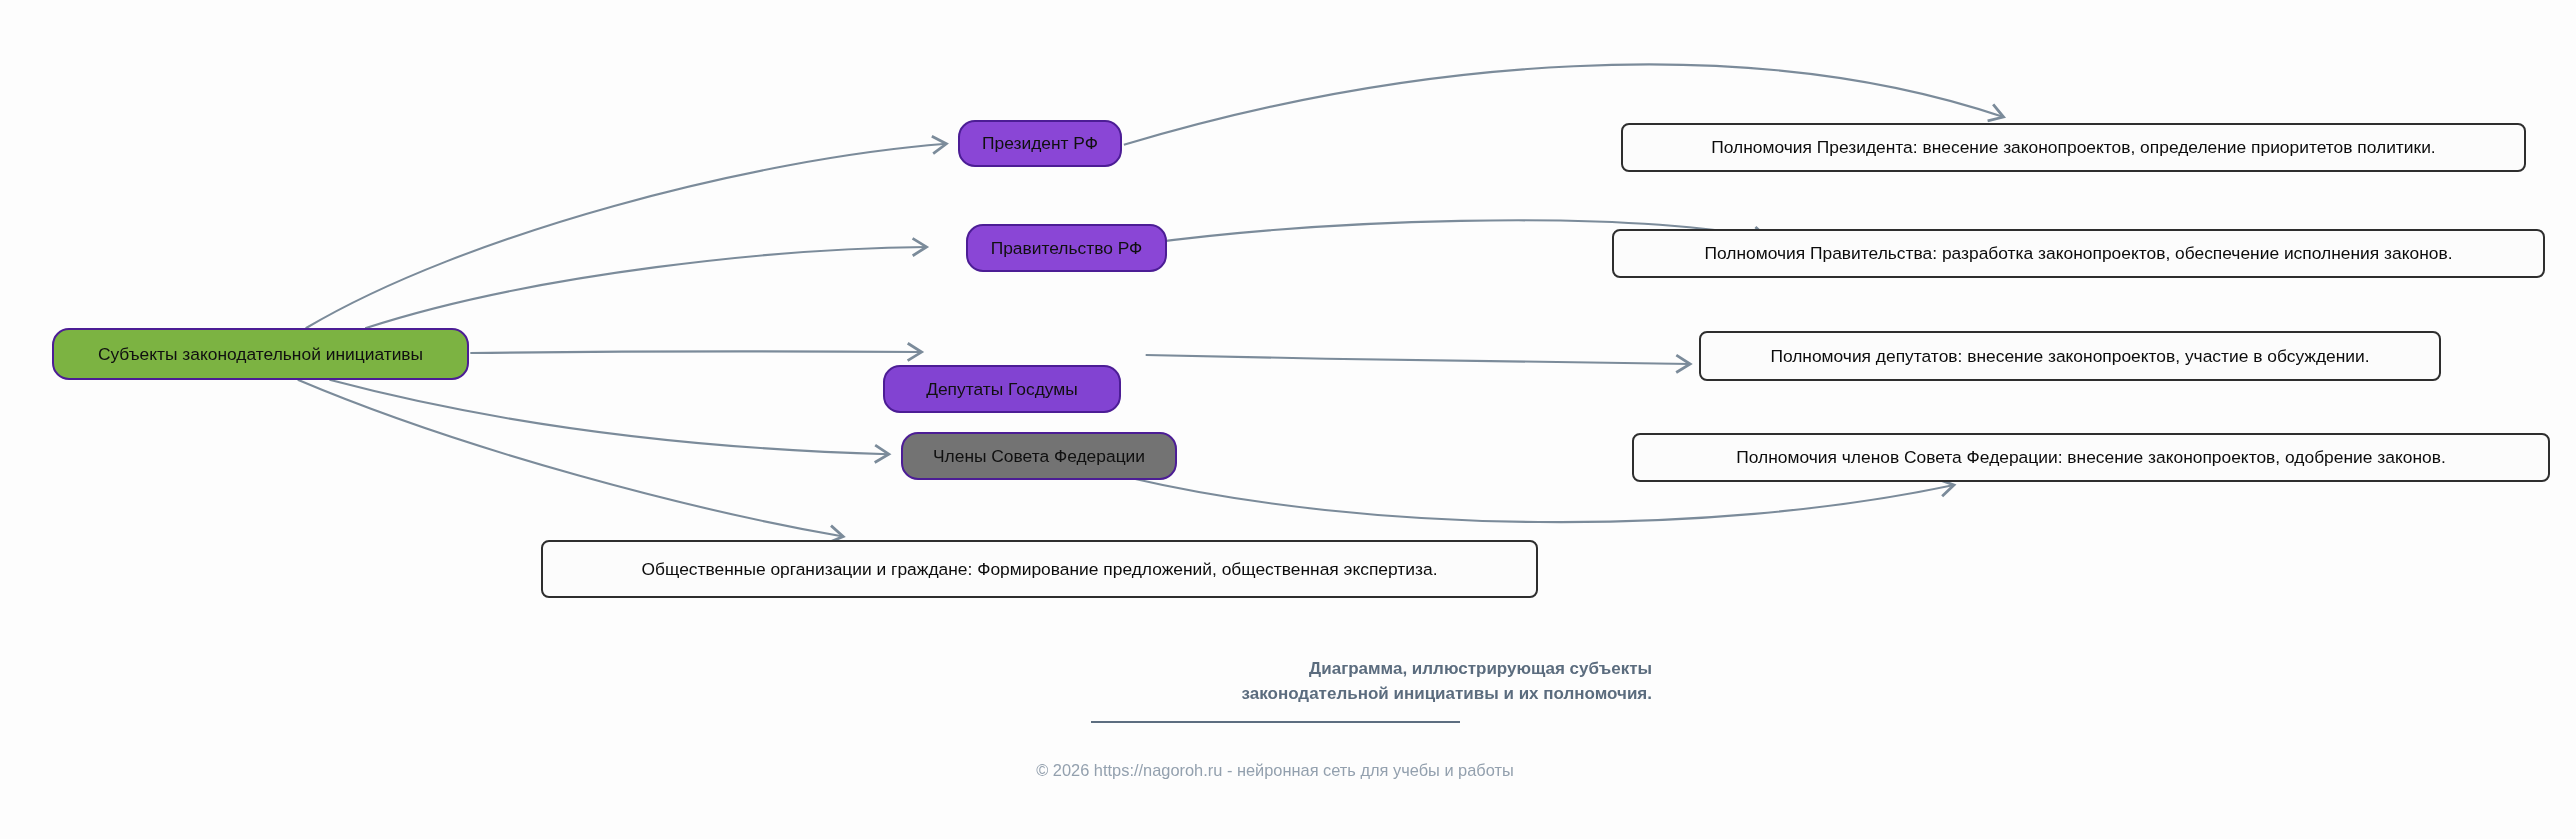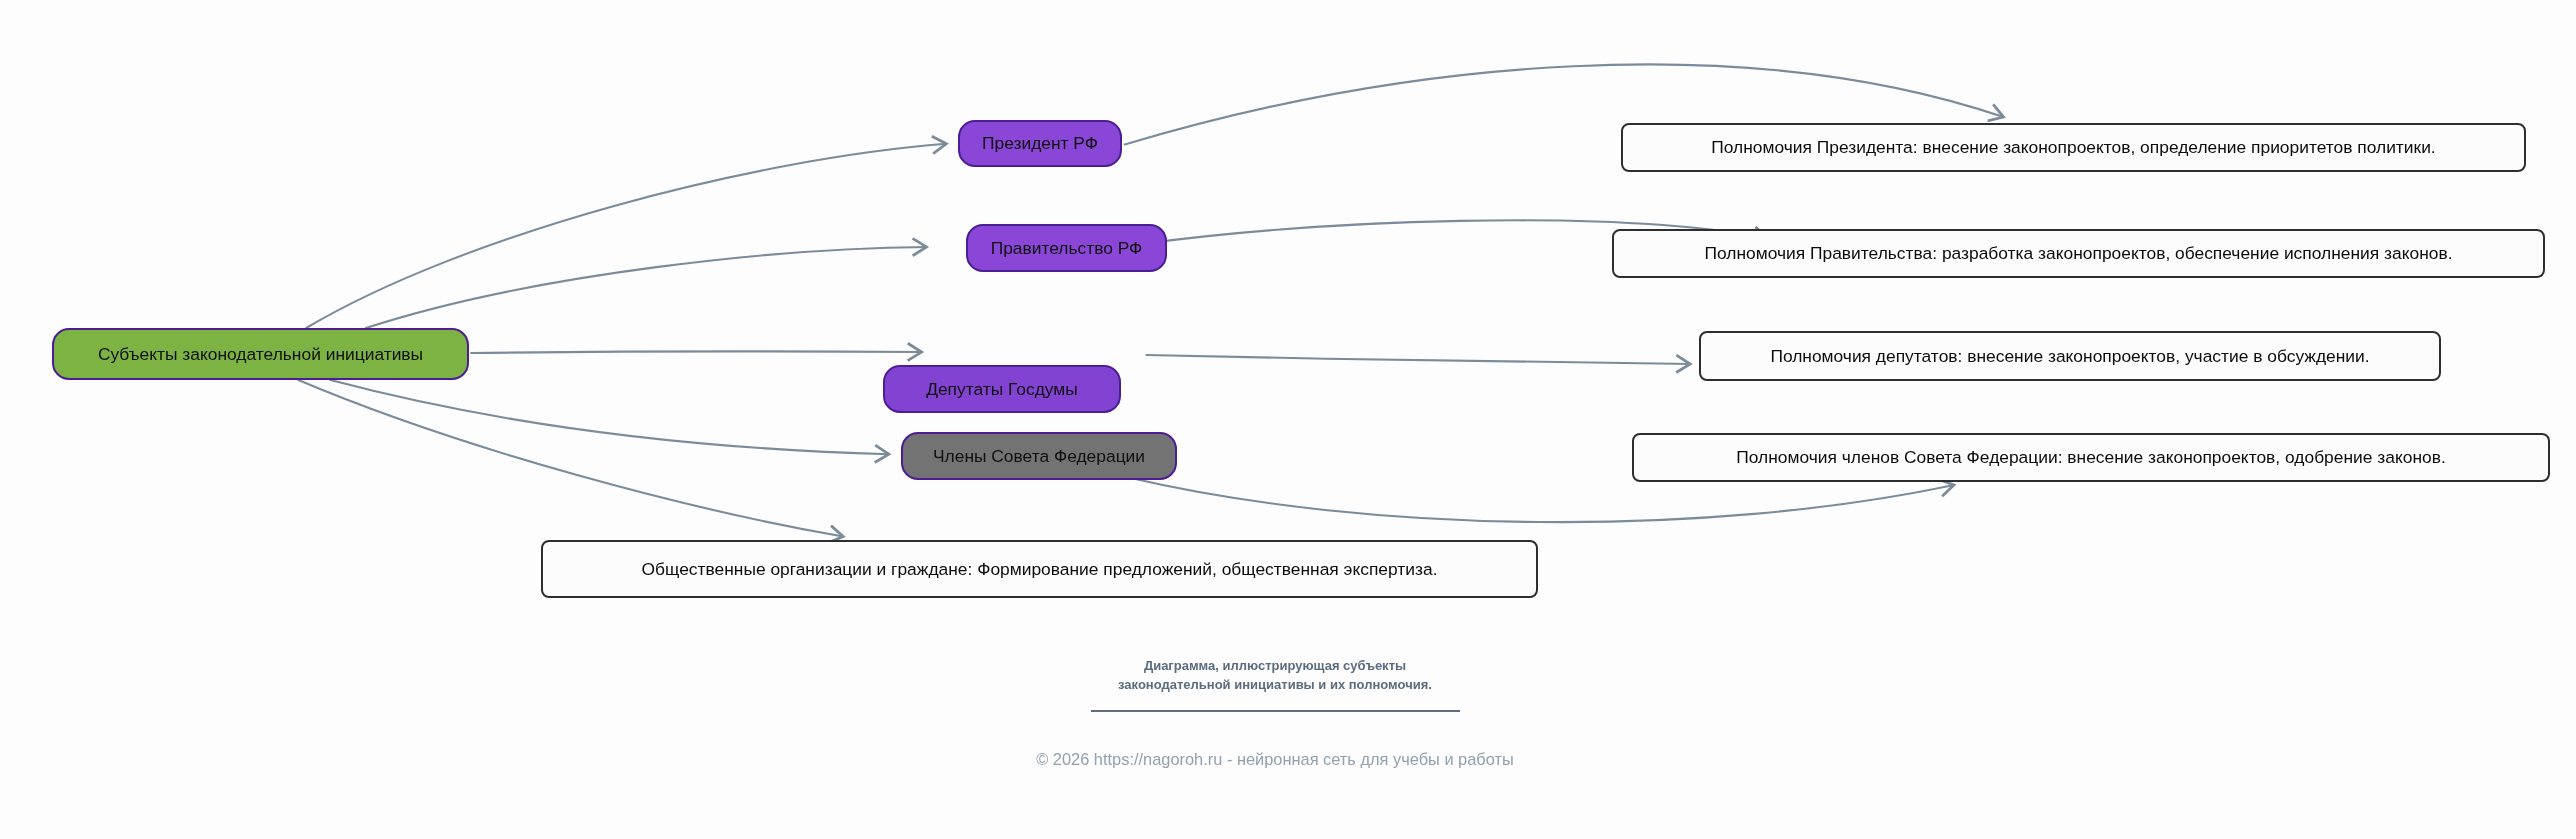--- a/index.html
+++ b/index.html
@@ -59,23 +59,24 @@
   .footer {
     position: absolute;
     left: 1275px;
     top: 657px;
     width: 754px;
     transform: translateX(-50%);
     text-align: center;
   }
   .footer .caption {
     font-weight: bold;
-    font-size: 13px;
+    font-size: 17px;
     line-height: 1.45;
     color: #5b6c7e;
+    text-align: right;
   }
   .footer .divider {
     width: 369px;
     margin: 15px auto 0 auto;
     border-top: 2px solid #5d6e80;
     height: 0;
   }
   .footer .copyright {
     margin-top: 38px;
     font-size: 16.4px;

